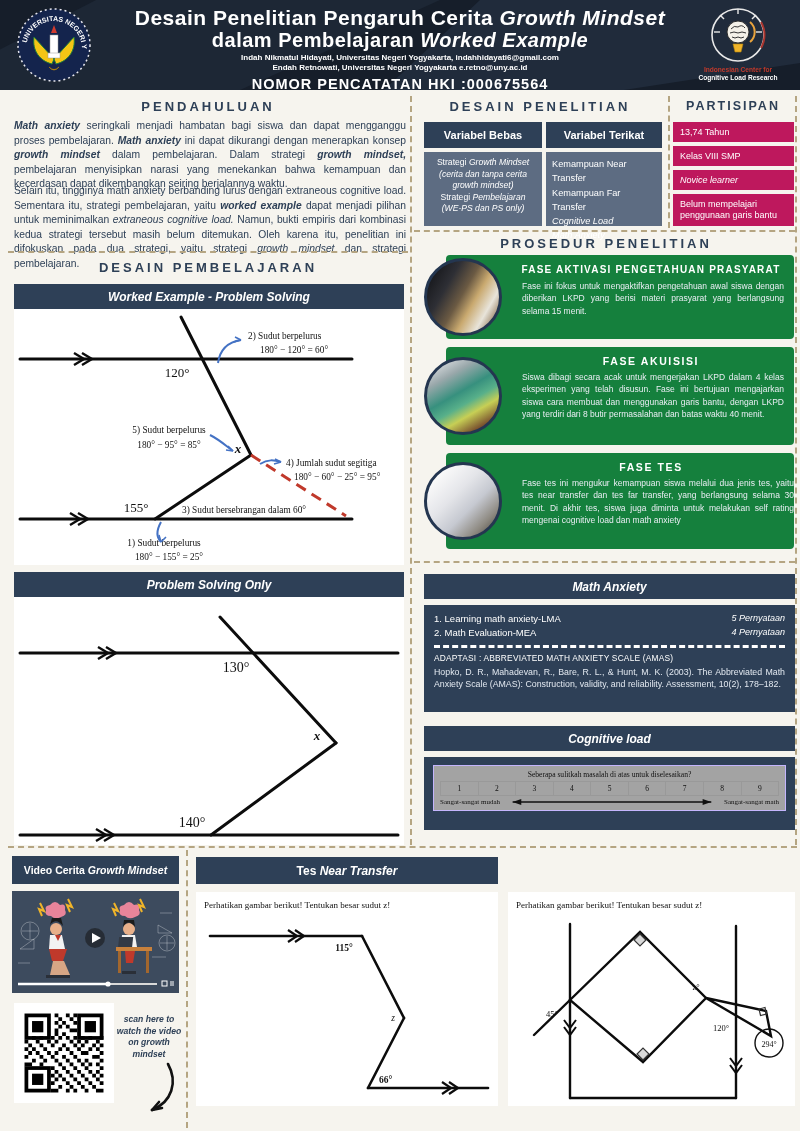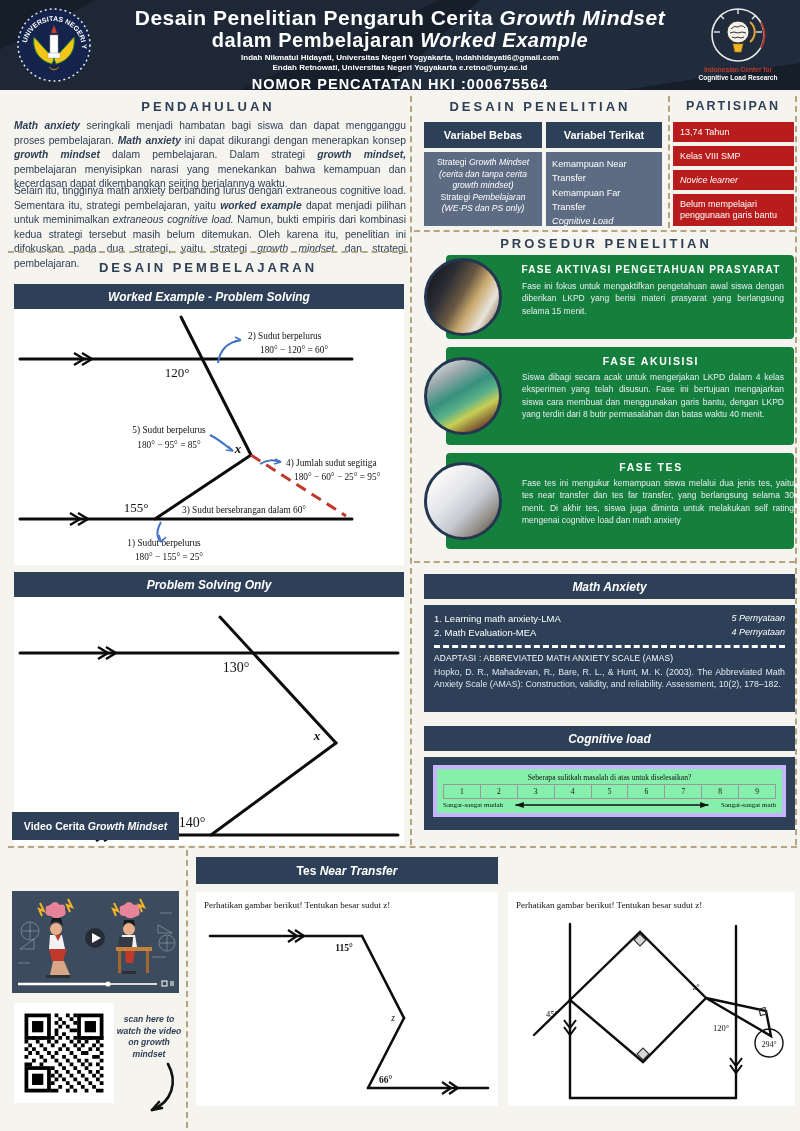--- a/index.html
+++ b/index.html
@@ -18,38 +18,38 @@
   .sec-title{font-weight:bold;font-size:13px;letter-spacing:3px;text-align:center;color:#2e4057;}
   .panel-hdr{background:#2e4057;color:#fff;font-weight:bold;font-style:italic;text-align:center;display:flex;align-items:center;justify-content:center;font-size:12px;}
   .white-panel{background:#fff;}
   .para{font-size:10.3px;line-height:1.42;text-align:justify;color:#2e4057;}
   
   .hdash{border-top:2px dashed #b5a582;height:0;}
   .vdash{border-left:2px dashed #b5a582;width:0;}
   
   .tbl-hdr{background:#2e4057;color:#fff;font-weight:bold;font-size:11px;display:flex;align-items:center;justify-content:center;}
   .tbl-cell{background:#5d6c82;color:#fff;font-size:8.6px;line-height:1.35;padding:5px 6px;box-sizing:border-box;}
-  .part-item{background:#b91c1c;color:#fff;font-size:9px;line-height:1.2;padding:4px 7px;box-sizing:border-box;display:flex;align-items:center;}
+  .part-item{background:#be185d;color:#fff;font-size:9px;line-height:1.2;padding:4px 7px;box-sizing:border-box;display:flex;align-items:center;}
   
   .fase-box{position:absolute;background:#15803d;border-radius:4px;color:#fff;}
   .fase-title{font-weight:bold;letter-spacing:1.6px;font-size:10.5px;text-align:center;color:#fff;}
   .fase-body{font-size:8.5px;line-height:1.45;text-align:justify;color:#e9edf3;}
   .fase-photo{position:absolute;width:78px;height:78px;border-radius:50%;border:3px solid #243650;box-sizing:border-box;z-index:2;}
   .photo-1{background:linear-gradient(120deg,#17181c 10%,#2e2f35 30%,#6b5a43 48%,#c9a96f 62%,#e8e4da 78%,#7a5c38 95%);}
   .photo-2{background:linear-gradient(150deg,#d8dbde 8%,#9aa8ab 25%,#37907e 45%,#58b08a 58%,#c7cf55 70%,#70422a 88%);}
   .photo-3{background:linear-gradient(135deg,#fafafa 15%,#e4e5e9 40%,#c6c9d1 60%,#8e8a82 80%,#4a443c 97%);}
   
   .ma-body{background:#2e4057;color:#fff;padding:7px 10px;box-sizing:border-box;}
   .ma-row{display:flex;justify-content:space-between;font-size:9.5px;line-height:1.5;}
   .ma-count{font-style:italic;font-size:9px;}
   .ma-div{border-top:3px dashed #fff;margin:4px 0 5px 0;}
   .ma-adapt{font-size:8.4px;letter-spacing:.2px;margin-bottom:3px;}
   .ma-ref{font-size:8.8px;line-height:1.4;text-align:justify;color:#e2e8f0;}
   .cl-body{background:#2e4057;padding:8px 9px;box-sizing:border-box;}
-  .cl-inner{background:#86efac;border:4px solid #c4b5fd;padding:4px 6px;font-family:"Liberation Serif",serif;}
+  .cl-inner{background:#a3a3a3;border:1px solid #c4b5fd;padding:4px 6px;font-family:"Liberation Serif",serif;}
   .cl-q{font-size:7.6px;text-align:center;color:#111;margin-bottom:2px;}
   .cl-scale{display:flex;}
   .cl-cell{flex:1;border:1px solid #999;border-right:none;height:13px;display:flex;align-items:center;justify-content:center;font-size:7.5px;color:#111;}
   .cl-cell:last-child{border-right:1px solid #999;}
   .cl-arrow-row{display:flex;align-items:center;margin-top:2px;}
   .cl-lab{font-size:7px;color:#111;white-space:nowrap;}
   
   .serifq{font-family:"Liberation Serif",serif;font-size:9px;color:#111;}
   .scan-note{font-size:8.6px;font-weight:bold;font-style:italic;text-align:center;color:#2e4057;line-height:1.35;}
   .qr-wrap{background:#fff;padding:3px;}
@@ -270,21 +270,21 @@
           <line x1="8" y1="4" x2="192" y2="4" stroke="#111" stroke-width="1.4"></line>
           <path d="M8 4 l8 -3 v6 Z M192 4 l-8 -3 v6 Z" fill="#111"></path>
         </svg>
         <span class="cl-lab">Sangat-sangat math</span>
       </div>
     </div>
   </div>
 
   <div class="abs hdash" style="left:8px;top:846px;width:789px;"></div>
 
-  <div class="abs panel-hdr" style="left:12px;top:812px;width:167px;height:28px;font-size:10.5px;font-style:normal;">
+  <div class="abs panel-hdr" style="left:12px;top:856px;width:167px;height:28px;font-size:10.5px;font-style:normal;">
       <span style="font-weight:bold;"><span>Video Cerita </span><i>Growth Mindset</i></span>
     </div>
   <div class="abs" style="left:12px;top:891px;width:167px;height:102px;">
     <svg width="167" height="102" viewBox="0 0 167 102">
       <rect width="167" height="102" fill="#3d4b5e"></rect>
       <g stroke="rgba(255,255,255,.3)" stroke-width="1" fill="none">
         <circle cx="18" cy="40" r="9"></circle>
           <path d="M10 40 h16 M18 32 v16"></path>
         <path d="M8 58 l14 -10 v10 Z"></path>
           <path d="M146 34 l14 8 h-14 Z"></path>

